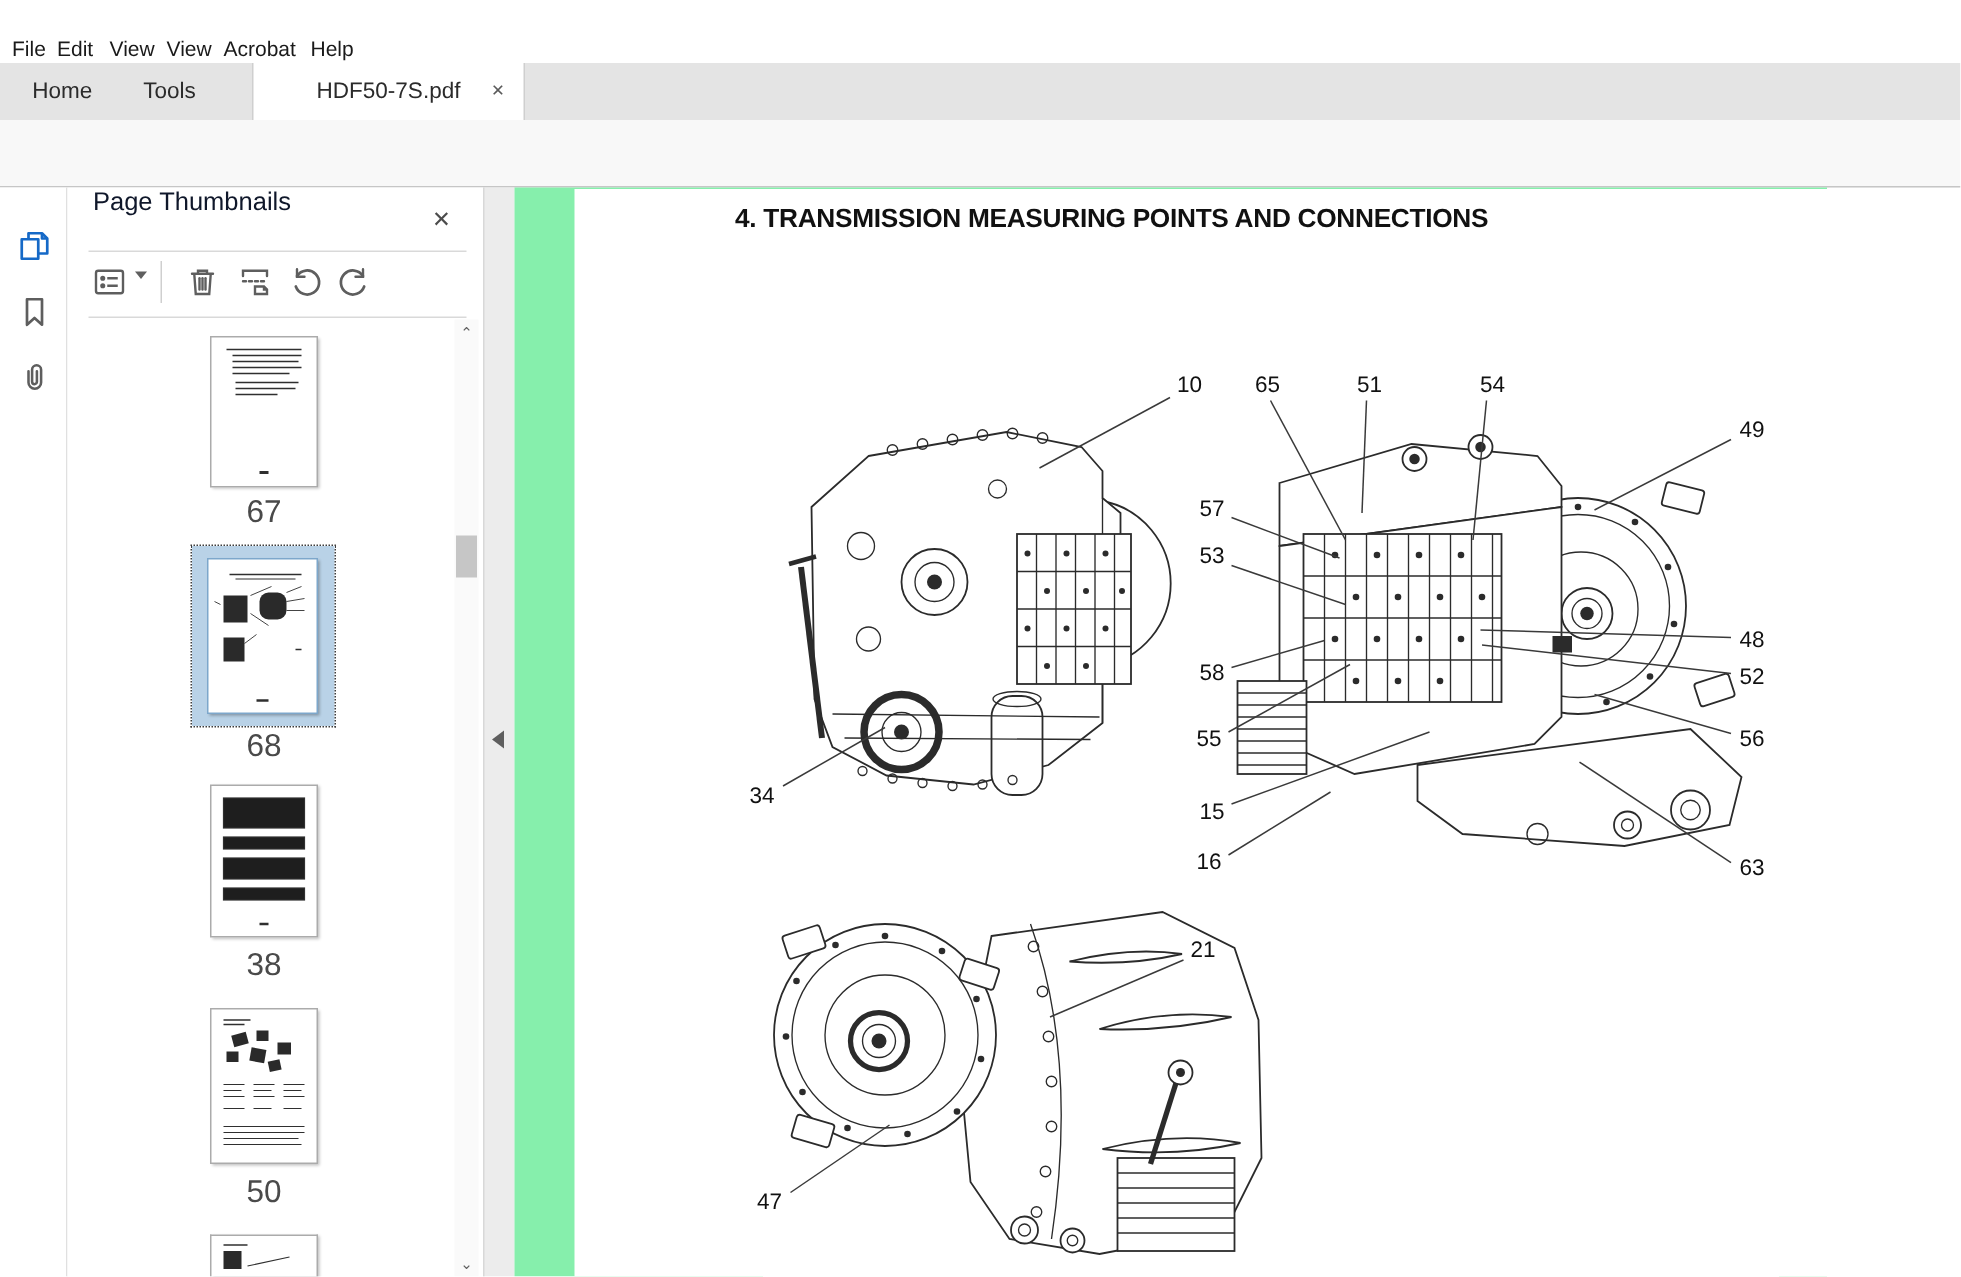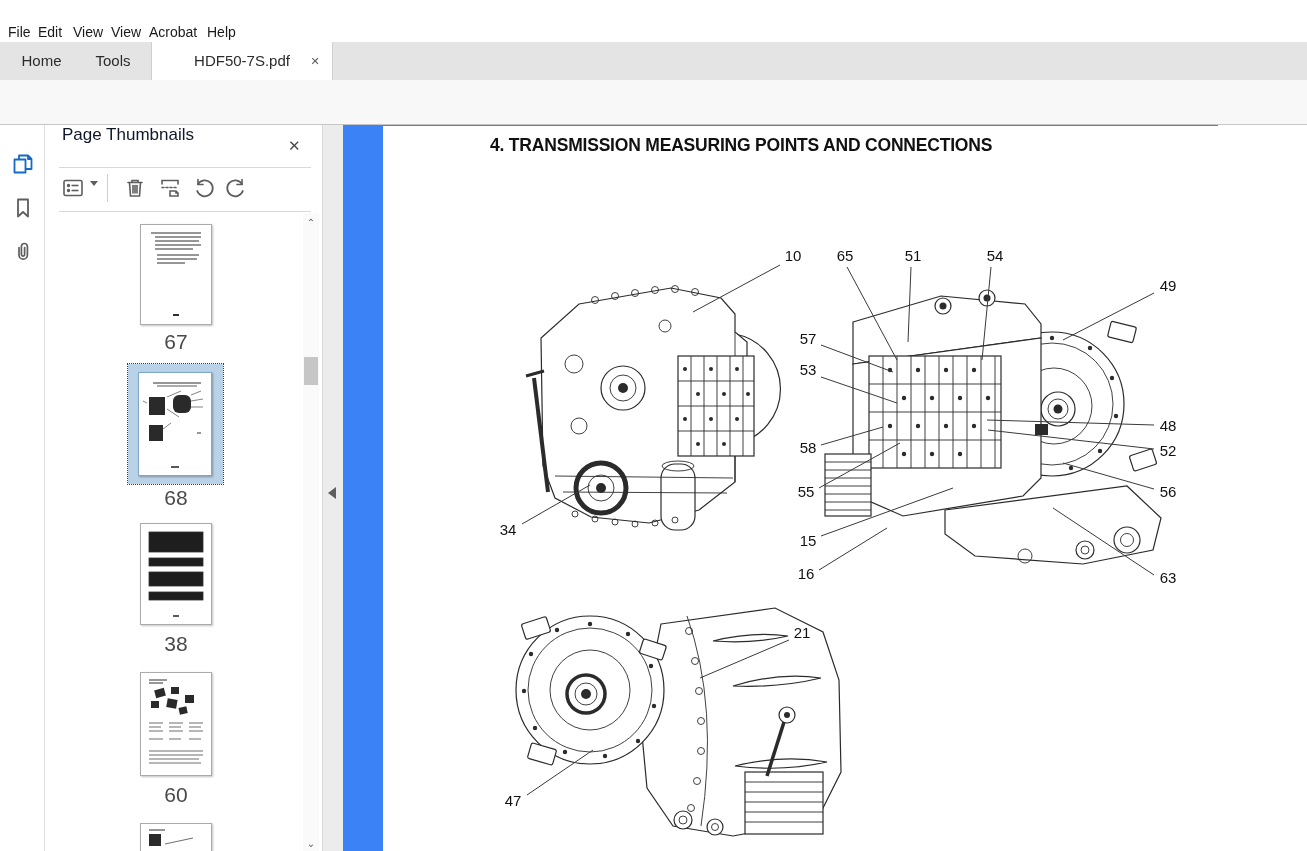--- a/index.html
+++ b/index.html
@@ -15,21 +15,21 @@
 
   
   #menubar { left:0; top:22px; width:1307px; height:20px; background:#fff; }
   .menu-item { position:absolute; top:2px; font-size:14px; color:#1a1a1a; cursor:default; }
 
   
   #tabbar { left:0; top:42px; width:1307px; height:38px; background:#e4e4e4; }
   .app-tab { position:absolute; top:0; height:38px; line-height:38px; font-size:15px; color:#2b2b2b; text-align:center; }
   #tab-home { left:4px; width:75px; }
   #tab-tools { left:75px; width:76px; }
-  #tab-doc { left:151px; width:182px; background:#fff; border-left:1px solid #cfcfcf; border-right:1px solid #cfcfcf; }
+  #tab-doc { left:168px; width:182px; background:#fff; border-left:1px solid #cfcfcf; border-right:1px solid #cfcfcf; }
   #tab-doc span.lbl { display:inline-block; }
   #tab-doc .closex { position:absolute; right:10px; top:0; width:14px; font-size:11px; color:#5a5a5a; }
 
   
   #toolbar { left:0; top:80px; width:1307px; height:45px; background:#f8f8f8; border-bottom:1px solid #c6c6c6; }
   .tbi { position:absolute; top:89px; width:28px; height:28px; display:flex; align-items:center; justify-content:center; }
   .tbi svg { display:block; }
   .tb-sep { position:absolute; top:88px; width:1px; height:30px; background:#cfcfcf; }
   #page-box { left:488px; top:90px; width:40px; height:25px; background:#f8f8f8; border:1px solid #dcdcdc; border-bottom:1px solid #8f8f8f; font-size:13px; color:#222; text-align:center; line-height:23px; }
   #page-total { left:538px; top:94px; font-size:13.5px; color:#222; }
@@ -58,21 +58,21 @@
   
   #pscroll { left:258px; top:88px; width:16px; height:638px; background:#fafafa; }
   #pscroll .arrow { position:absolute; left:0; width:16px; height:15px; color:#5f5f5f; font-size:10px; text-align:center; line-height:15px; }
   #pscroll-thumb { position:absolute; left:1px; top:144px; width:14px; height:28px; background:#c6c6c6; }
 
   
   #gutter { left:322px; top:125px; width:21px; height:726px; background:#ececec; border-left:1px solid #d8d8d8; }
   #gutter-arrow { position:absolute; left:5px; top:362px; width:0; height:0; border-top:6px solid transparent; border-bottom:6px solid transparent; border-right:8px solid #5e5e5e; }
 
   
-  #canvas { left:343px; top:125px; width:875px; height:726px; background:#3b82f6; }
+  #canvas { left:343px; top:125px; width:875px; height:726px; background:#86efac; }
   #pdf-page { position:absolute; left:40px; top:1px; width:910px; height:725px; background:#fff; }
   #doc-heading { position:absolute; left:107px; top:9px; font-size:17.5px; font-weight:bold; color:#111; letter-spacing:-0.2px; }
   #doc-subheading { position:absolute; left:129px; top:34px; font-size:15px; color:#111; }
   #fig-svg { position:absolute; left:0; top:0; }
   .draw { stroke:#2b2b2b; stroke-width:1.2; fill:#fff; }
   .drawthin { stroke:#2b2b2b; stroke-width:0.9; fill:none; }
   .dot { fill:#2b2b2b; stroke:none; }
   .callout-text { font-family:"Liberation Sans",sans-serif; font-size:15px; fill:#111; }
   .leader { stroke:#3a3a3a; stroke-width:1; }
   .mini line { stroke:#2f2f2f; }
@@ -371,21 +371,21 @@
           <line x1="8" y1="66" x2="22" y2="66"></line>
             <line x1="28" y1="66" x2="40" y2="66"></line>
             <line x1="48" y1="66" x2="60" y2="66"></line>
           <line x1="8" y1="78" x2="62" y2="78"></line>
             <line x1="8" y1="82" x2="62" y2="82"></line>
             <line x1="8" y1="86" x2="58" y2="86"></line>
             <line x1="8" y1="90" x2="60" y2="90"></line>
         </g>
       </svg>
     </div>
-    <div class="thumb-label" style="top:658px">60</div>
+    <div class="thumb-label" style="top:658px">50</div>
 
     <div class="thumb-page" style="top:698px; height:28px; border-bottom:none;">
       <svg class="mini" width="70" height="27" viewBox="0 0 70 27">
         <line x1="8" y1="6" x2="24" y2="6" stroke="#2f2f2f"></line>
         <rect x="8" y="10" width="12" height="12" fill="#2a2a2a"></rect>
         <line x1="24" y1="20" x2="52" y2="14" stroke="#2f2f2f" stroke-width=".7"></line>
       </svg>
     </div>
 
     <div class="abs" id="pscroll">

